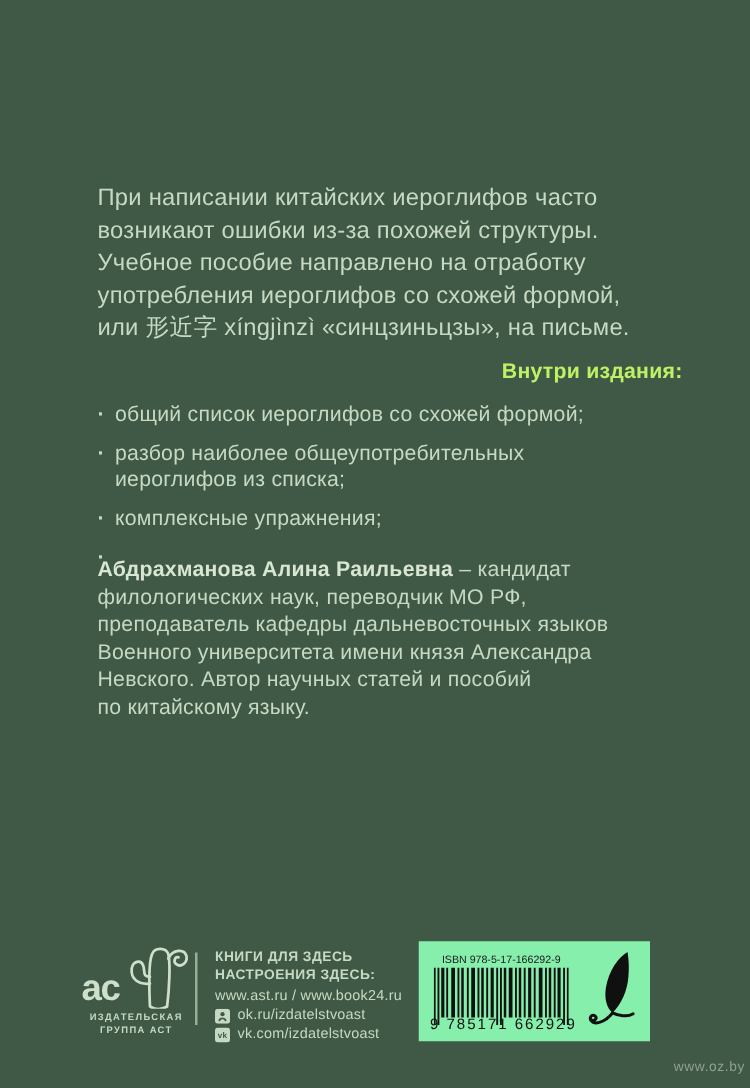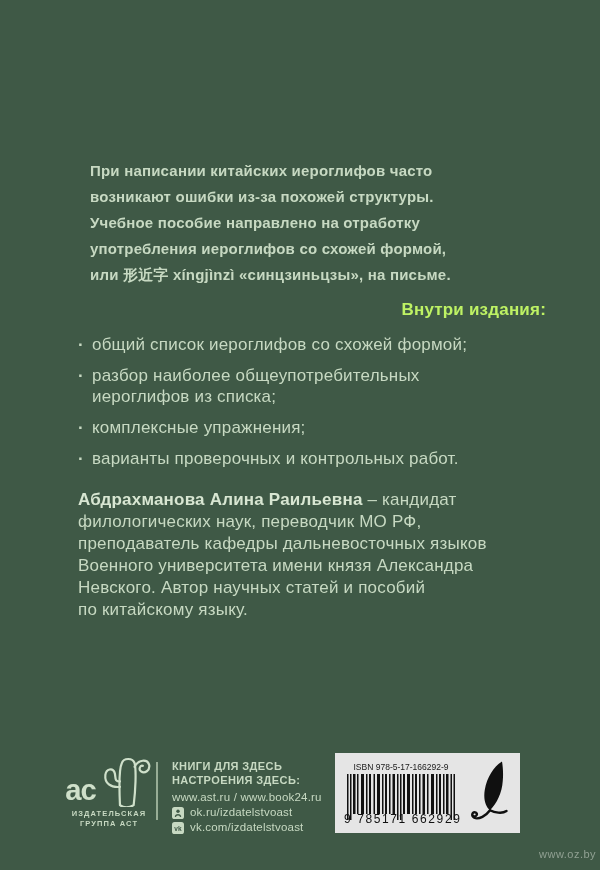--- a/index.html
+++ b/index.html
@@ -9,21 +9,21 @@
     position:relative;
     overflow:hidden;
     font-family:"Liberation Sans","DejaVu Sans",sans-serif;
   }
   .annotation{
     position:absolute;left:78px;top:146px;width:468px;
     color:#c7d9c2;
   }
   .intro{
     white-space:pre-line;
-    font-size:15px;line-height:26px;margin:12px;letter-spacing:.2px;font-weight:bold;
+    font-size:19px;line-height:26px;margin:0;letter-spacing:.2px;
   }
   .inside-heading{
     font-size:17px;line-height:20px;font-weight:700;color:#bef264;
     margin:11px 0 0 0;letter-spacing:.2px;text-align:right;
   }
   .bullet-list{list-style:none;margin:14px 0 0 0;padding:0;}
   .bullet-item{
     position:relative;padding-left:14px;
     font-size:17px;line-height:21px;margin-bottom:10px;
     letter-spacing:.2px;
@@ -42,21 +42,21 @@
   .ast-caption{font-size:7.5px;font-weight:700;letter-spacing:1.1px;line-height:10px;margin-top:2px;}
   .divider{position:absolute;left:156px;top:12px;width:1.5px;height:58px;background:#b7cab2;opacity:.75;}
   .social{position:absolute;left:172px;top:9px;}
   .promo{font-size:11px;font-weight:700;letter-spacing:.4px;line-height:14px;}
   .site{font-size:11.5px;line-height:15px;margin-top:3px;letter-spacing:.2px;}
   .srow{display:flex;align-items:center;gap:6px;font-size:11.5px;line-height:15px;letter-spacing:.2px;}
   .srow svg{flex:0 0 auto;}
 
   .barcode-box{
     position:absolute;left:335px;top:3px;width:185px;height:80px;
-    background:#e5e5e5;display:flex;align-items:center;
+    background:#86efac;display:flex;align-items:center;
   }
   .bc-left{margin-left:9px;width:114px;text-align:center;}
   .isbn{font-size:8.5px;color:#1a1a1a;line-height:10px;white-space:nowrap;}
   .bars{display:block;margin:2px auto 0;}
   .digits{font-size:12px;color:#111;letter-spacing:1.6px;line-height:11px;margin-top:-6px;white-space:nowrap;}
   .quill{margin-left:auto;margin-right:9px;display:block;}
 
   .watermark{
     position:absolute;left:539px;top:848px;
     font-size:11px;color:#90a092;letter-spacing:.5px;
@@ -70,21 +70,21 @@
 возникают ошибки из-за похожей структуры.
 Учебное пособие направлено на отработку
 употребления иероглифов со схожей формой,
 или 形近字 xíngjìnzì «синцзиньцзы», на письме.</p>
   <h2 class="inside-heading">Внутри издания:</h2>
   <ul class="bullet-list">
     <li class="bullet-item"><span class="marker">·</span><span class="bullet-text">общий список иероглифов со схожей формой;</span></li>
     <li class="bullet-item"><span class="marker">·</span><span class="bullet-text">разбор наиболее общеупотребительных
 иероглифов из списка;</span></li>
     <li class="bullet-item"><span class="marker">·</span><span class="bullet-text">комплексные упражнения;</span></li>
-    <li class="bullet-item"><span class="marker">·</span><span class="bullet-text">варианты проверочных и контрольных работ.</span></li>
+    <li class="bullet-item"><span class="marker">·</span></li>
   </ul>
   <p class="author"><strong>Абдрахманова Алина Раильевна</strong><span> – кандидат
 филологических наук, переводчик МО РФ,
 преподаватель кафедры дальневосточных языков
 Военного университета имени князя Александра
 Невского. Автор научных статей и пособий
 по китайскому языку.</span></p>
 </div>
 
 <div class="footer">

